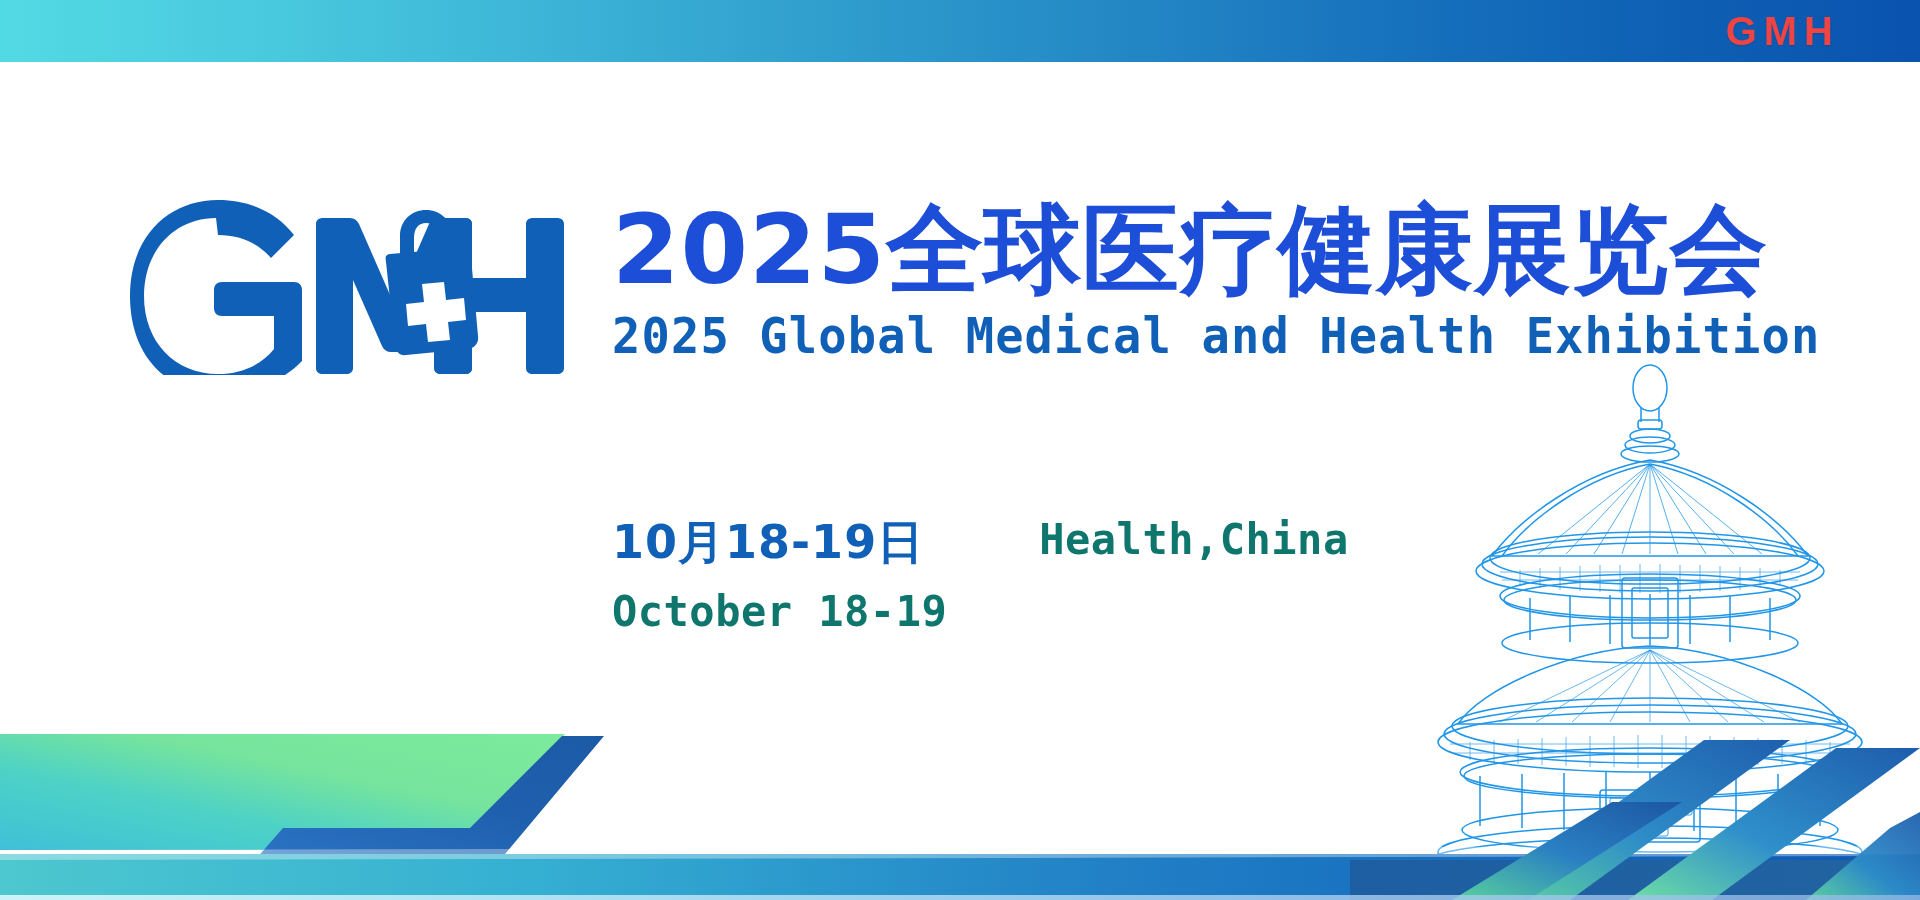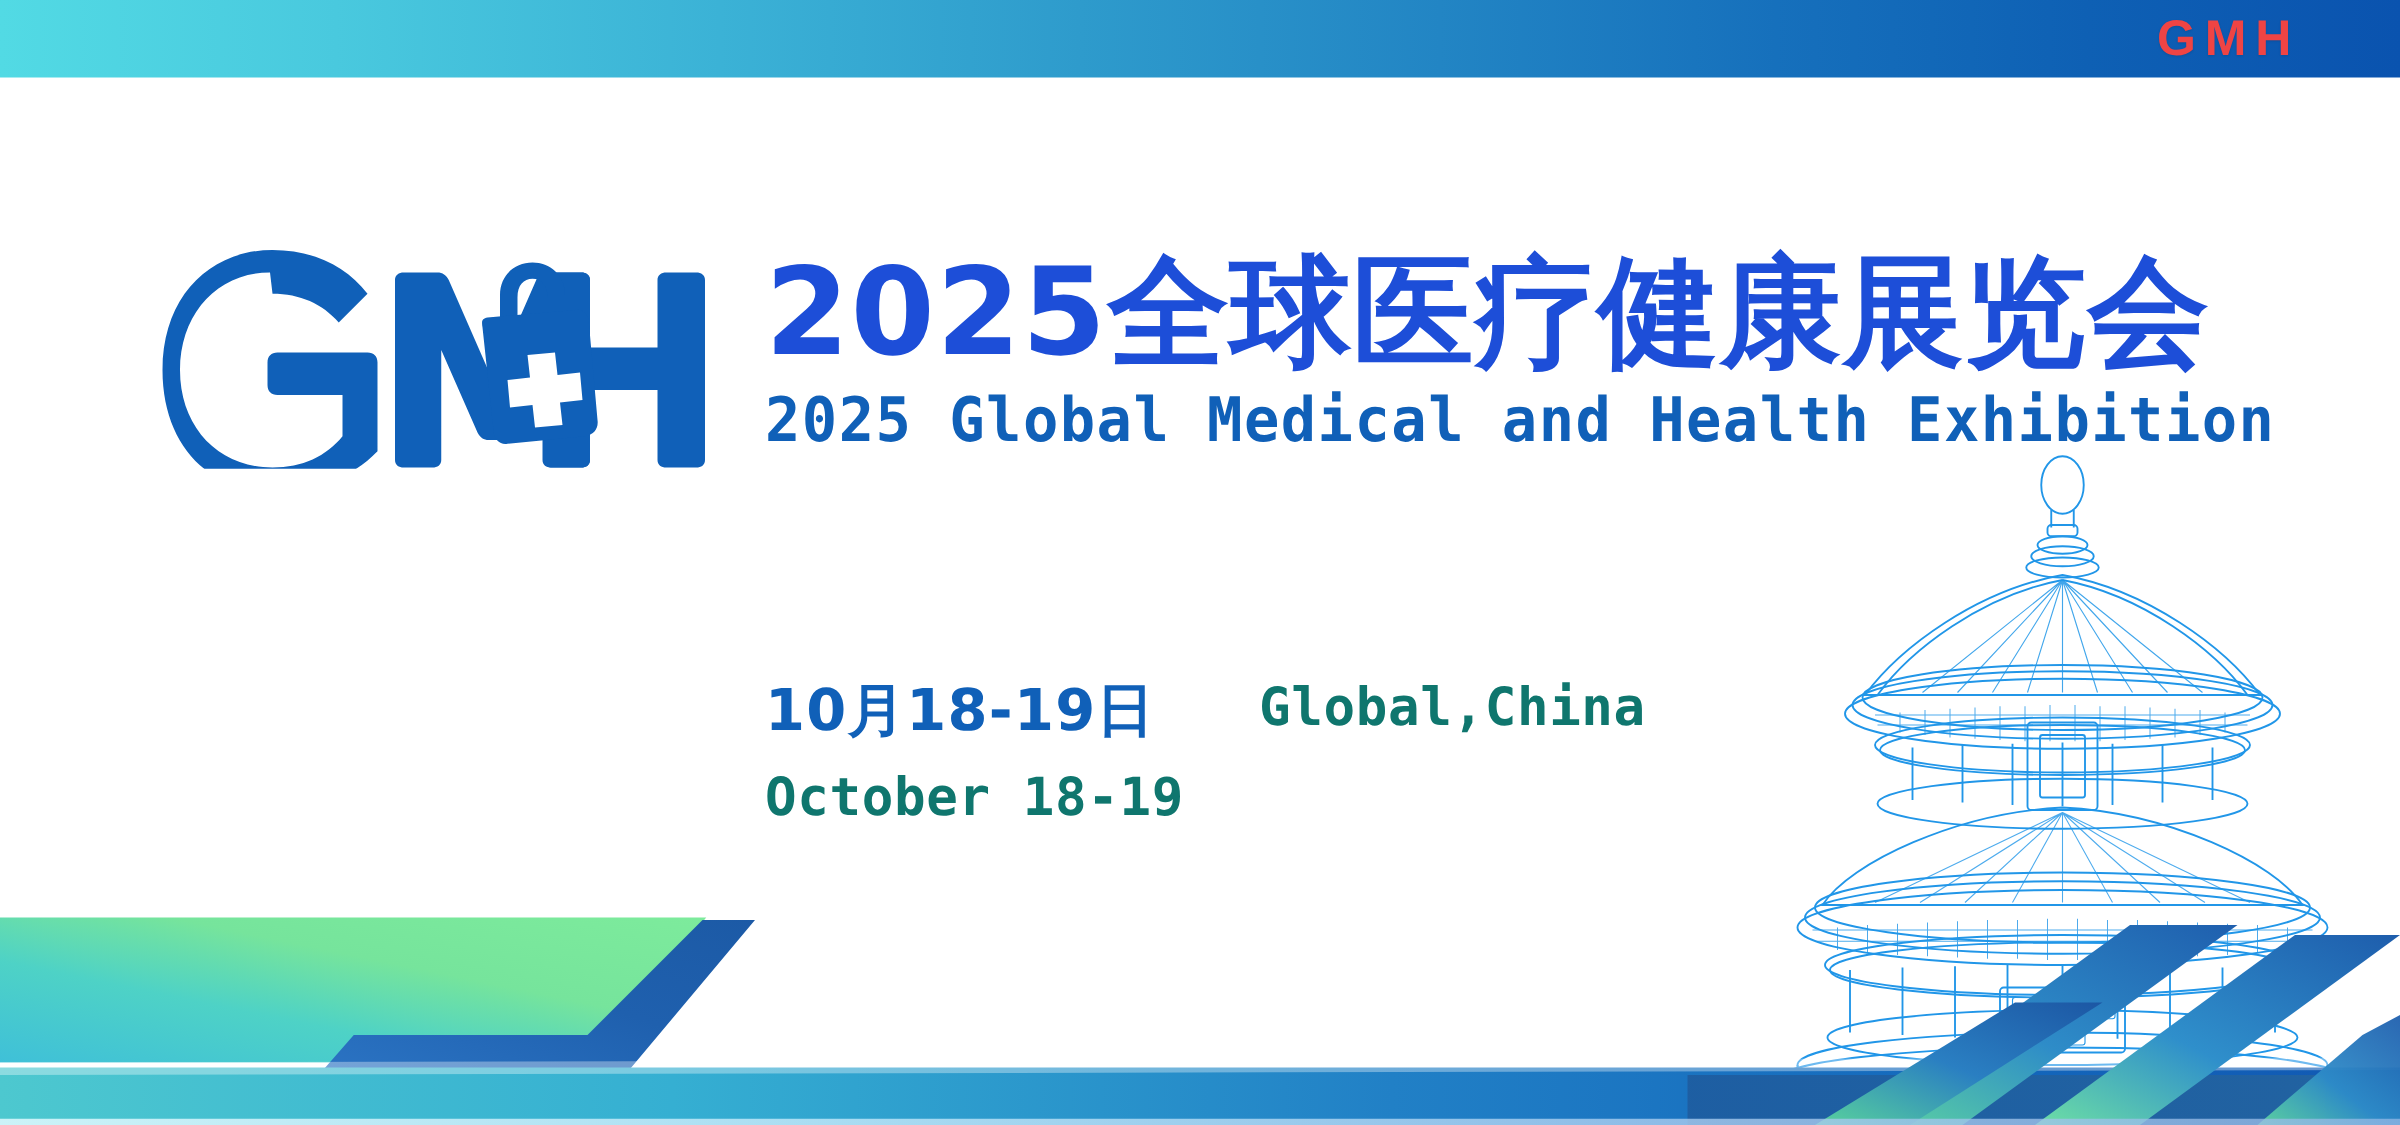--- a/index.html
+++ b/index.html
@@ -75,24 +75,24 @@
     margin-top:8px;
     white-space:nowrap;
     transform:scaleX(.96);
     transform-origin:left center;
     font-family:"DejaVu Sans Mono","Liberation Mono",monospace;
   }
 
   
   .info-block{
     position:absolute;
-    left:612px; top:545px;
+    left:612px; top:519px;
     z-index:5;
     display:flex;
-    gap:60px;
+    gap:92px;
   }
   .info-col{ display:flex; flex-direction:column; gap:26px; }
   .info-cn{
     color:#1060B8;
     font-size:46px;
     font-weight:bold;
     letter-spacing:1px;
     white-space:nowrap;
     line-height:1;
     font-family:"DejaVu Sans","Liberation Sans",sans-serif;
@@ -170,21 +170,21 @@
     <div class="headline-cn">2025全球医疗健康展览会</div>
     <div class="headline-en">2025 Global Medical and Health Exhibition</div>
   </div>
 
   <div class="info-block">
     <div class="info-col">
       <div class="info-cn">10月18-19日</div>
       <div class="info-en">October 18-19</div>
     </div>
     <div class="info-col">
-      <div class="info-en">Global,China</div>
+      <div class="info-en">Health,China</div>
     </div>
   </div>
 
   <div class="temple">
     <svg viewBox="0 0 560 540" xmlns="http://www.w3.org/2000/svg" aria-hidden="true">
       <g fill="none" stroke="#2196E8" stroke-width="1.5">
 
         <ellipse cx="280" cy="28" rx="17" ry="23"></ellipse>
         <path d="M271 48 L271 62 M289 48 L289 62"></path>
         <rect x="268" y="60" width="24" height="9" rx="3"></rect>

